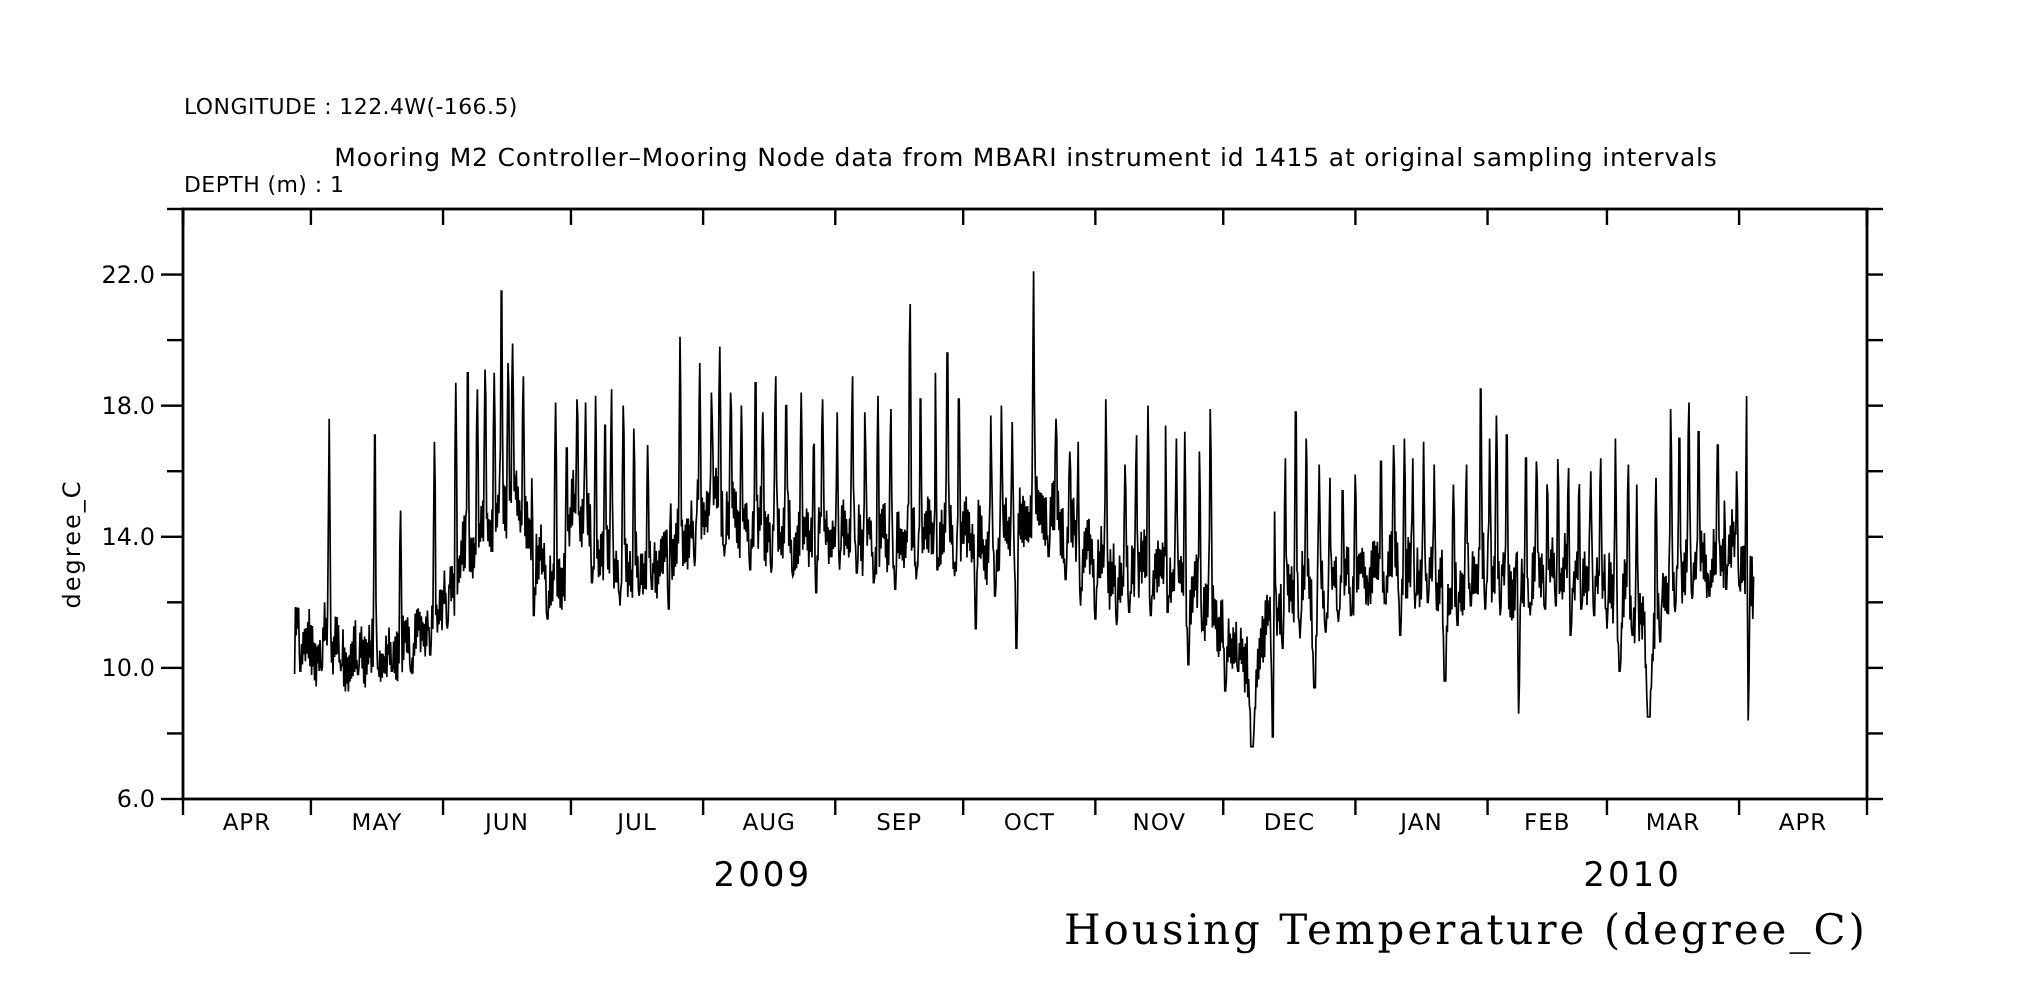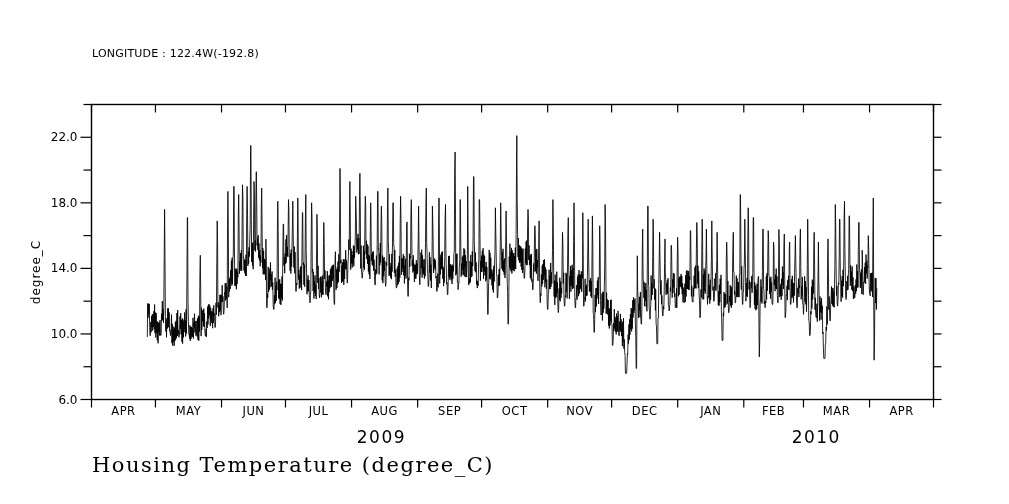--- a/index.html
+++ b/index.html
@@ -16,38 +16,40 @@
     font-size:12.5px;letter-spacing:0.4px;white-space:nowrap;
   }
   .ylab{
     position:absolute;left:36px;top:268px;width:0;height:0;
   }
   .ylab span{
     display:inline-block;transform:translate(-50%,-50%) rotate(-90deg);
     font-size:12px;letter-spacing:1px;white-space:nowrap;
   }
   .caption{
-    position:absolute;left:92px;top:453px;width:842px;text-align:left;
+    position:absolute;left:92px;top:453px;width:842px;text-align:right;
     font-family:"DejaVu Serif","Liberation Serif",serif;
     font-size:21px;letter-spacing:1.5px;white-space:nowrap;
   }
   svg{position:absolute;left:0;top:0;}
   svg text{fill:#000;}
   .tick{font:12px "DejaVu Sans",sans-serif;}
   .mon{font:11.5px "DejaVu Sans",sans-serif;letter-spacing:0.5px;}
   .yr{font:17px "DejaVu Sans",sans-serif;letter-spacing:1.5px;}
 </style>
 </head>
 <body>
 
 <div class="screen">
   <div class="hdr">
-    <div>LONGITUDE : 122.4W(-192.8)</div>
+    <div>LONGITUDE : 122.4W(-166.5)</div>
+    <div>DEPTH (m) : 1</div>
   </div>
 
+  <div class="title">Mooring M2 Controller–Mooring Node data from MBARI instrument id 1415 at original sampling intervals</div>
 
   <svg id="plot" width="1009" height="504">
       <rect x="91.5" y="104.5" width="842" height="295" fill="none" stroke="#000000" stroke-width="1.4"></rect>
       <line x1="91.5" y1="399.5" x2="91.5" y2="407.5" stroke="#000000" stroke-width="1.2"></line>
       <line x1="91.5" y1="104.5" x2="91.5" y2="112.5" stroke="#000000" stroke-width="1.2"></line>
       <line x1="155.4493670886076" y1="399.5" x2="155.4493670886076" y2="407.5" stroke="#000000" stroke-width="1.2"></line>
       <line x1="155.4493670886076" y1="104.5" x2="155.4493670886076" y2="112.5" stroke="#000000" stroke-width="1.2"></line>
       <line x1="221.53037974683542" y1="399.5" x2="221.53037974683542" y2="407.5" stroke="#000000" stroke-width="1.2"></line>
       <line x1="221.53037974683542" y1="104.5" x2="221.53037974683542" y2="112.5" stroke="#000000" stroke-width="1.2"></line>
       <line x1="285.47974683544305" y1="399.5" x2="285.47974683544305" y2="407.5" stroke="#000000" stroke-width="1.2"></line>

